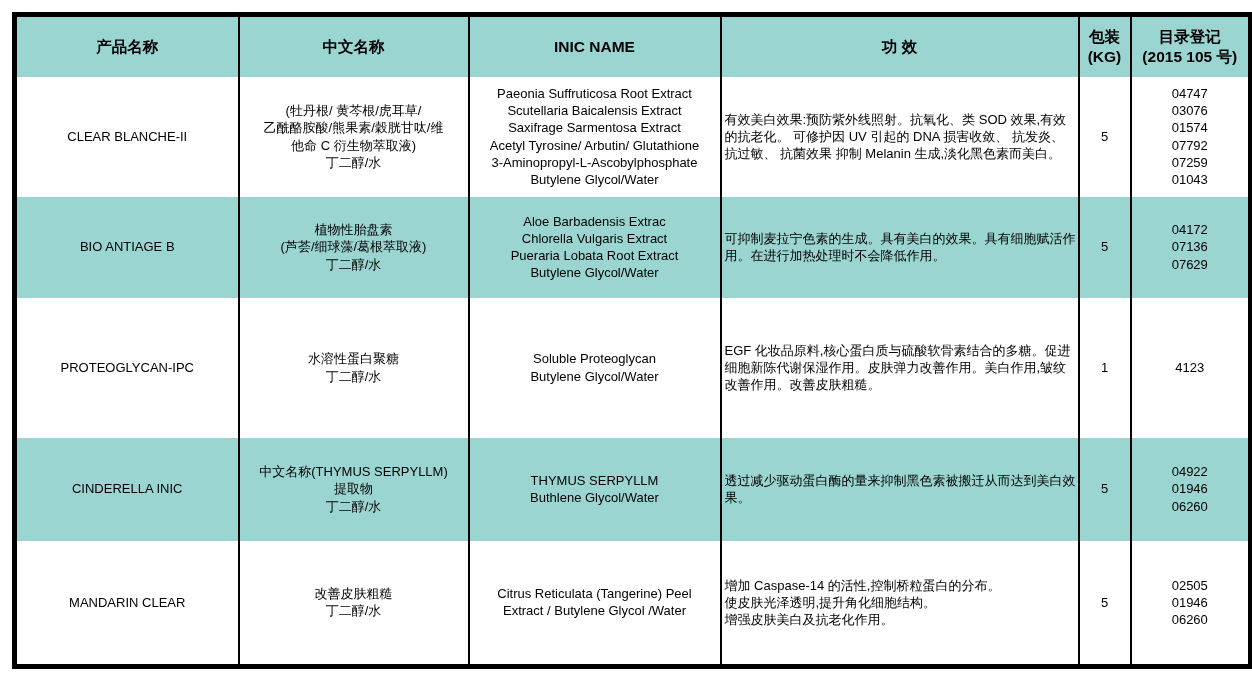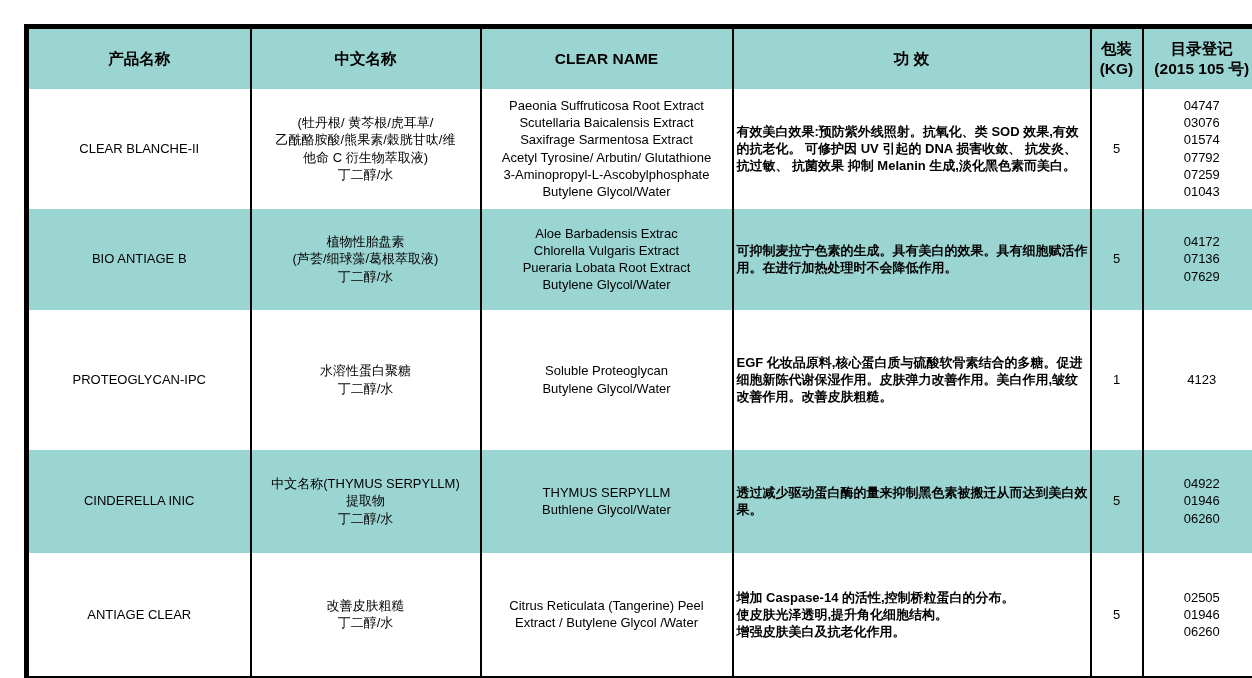--- a/index.html
+++ b/index.html
@@ -5,21 +5,21 @@
   html, body {
     margin: 0;
     padding: 0;
     background: #ffffff;
     font-family: "Liberation Sans", "DejaVu Sans", sans-serif;
   }
   .page {
     width: 1252px;
     height: 678px;
     box-sizing: border-box;
-    padding: 24px;
+    padding: 12px;
     background: #ffffff;
     overflow: hidden;
   }
   table.product-table {
     border-collapse: collapse;
     table-layout: fixed;
     width: 1236px;
     border: 5px solid #000000;
   }
   .product-table th,
@@ -42,21 +42,20 @@
     background: #9bd5d2;
     font-weight: bold;
     font-size: 15.5px;
     height: 62px;
     line-height: 1.25;
   }
   tr.stripe td { background: #9bd5d2; }
   td.efficacy-cell {
     text-align: left;
     padding: 2px 2px 2px 3px;
-    font-weight: bold;
   }
   tr.r1 { height: 120px; }
   tr.r2 { height: 101px; }
   tr.r3 { height: 140px; }
   tr.r4 { height: 103px; }
   tr.r5 { height: 126px; }
 </style>
 </head>
 <body>
 
@@ -67,21 +66,21 @@
       <col style="width:230px">
       <col style="width:252px">
       <col style="width:358px">
       <col style="width:52px">
       <col style="width:120px">
     </colgroup>
     <thead>
       <tr>
         <th>产品名称</th>
         <th>中文名称</th>
-        <th>CLEAR NAME</th>
+        <th>INIC NAME</th>
         <th>功  效</th>
         <th>包装
 (KG)</th>
         <th>目录登记
 (2015 105 号)</th>
       </tr>
     </thead>
     <tbody>
       <tr class="r1">
         <td>CLEAR BLANCHE-II</td>
@@ -136,21 +135,21 @@
 丁二醇/水</td>
         <td>THYMUS SERPYLLM
 Buthlene Glycol/Water</td>
         <td class="efficacy-cell">透过减少驱动蛋白酶的量来抑制黑色素被搬迁从而达到美白效果。</td>
         <td>5</td>
         <td>04922
 01946
 06260</td>
       </tr>
       <tr class="r5">
-        <td>ANTIAGE CLEAR</td>
+        <td>MANDARIN CLEAR</td>
         <td>改善皮肤粗糙
 丁二醇/水</td>
         <td>Citrus Reticulata (Tangerine) Peel
 Extract / Butylene Glycol /Water</td>
         <td class="efficacy-cell">增加 Caspase-14 的活性,控制桥粒蛋白的分布。
 使皮肤光泽透明,提升角化细胞结构。
 增强皮肤美白及抗老化作用。</td>
         <td>5</td>
         <td>02505
 01946

